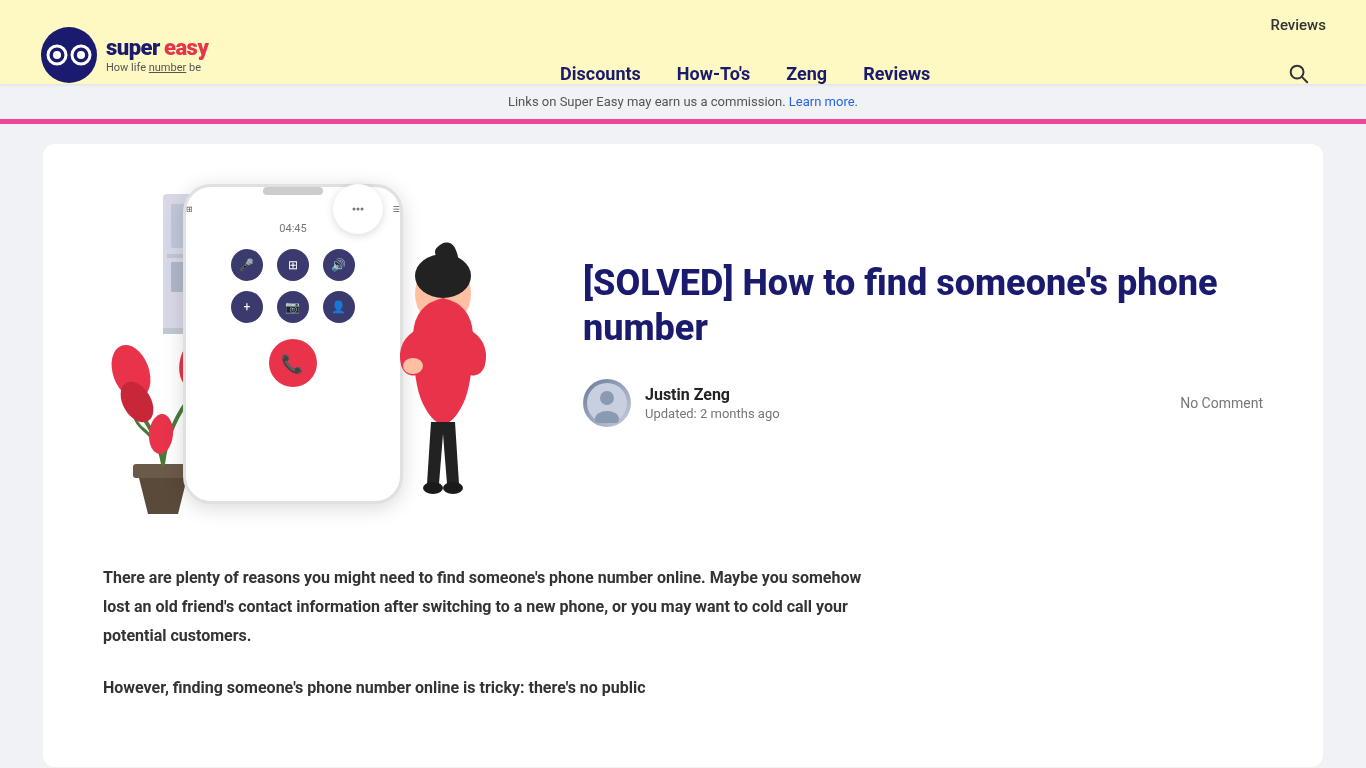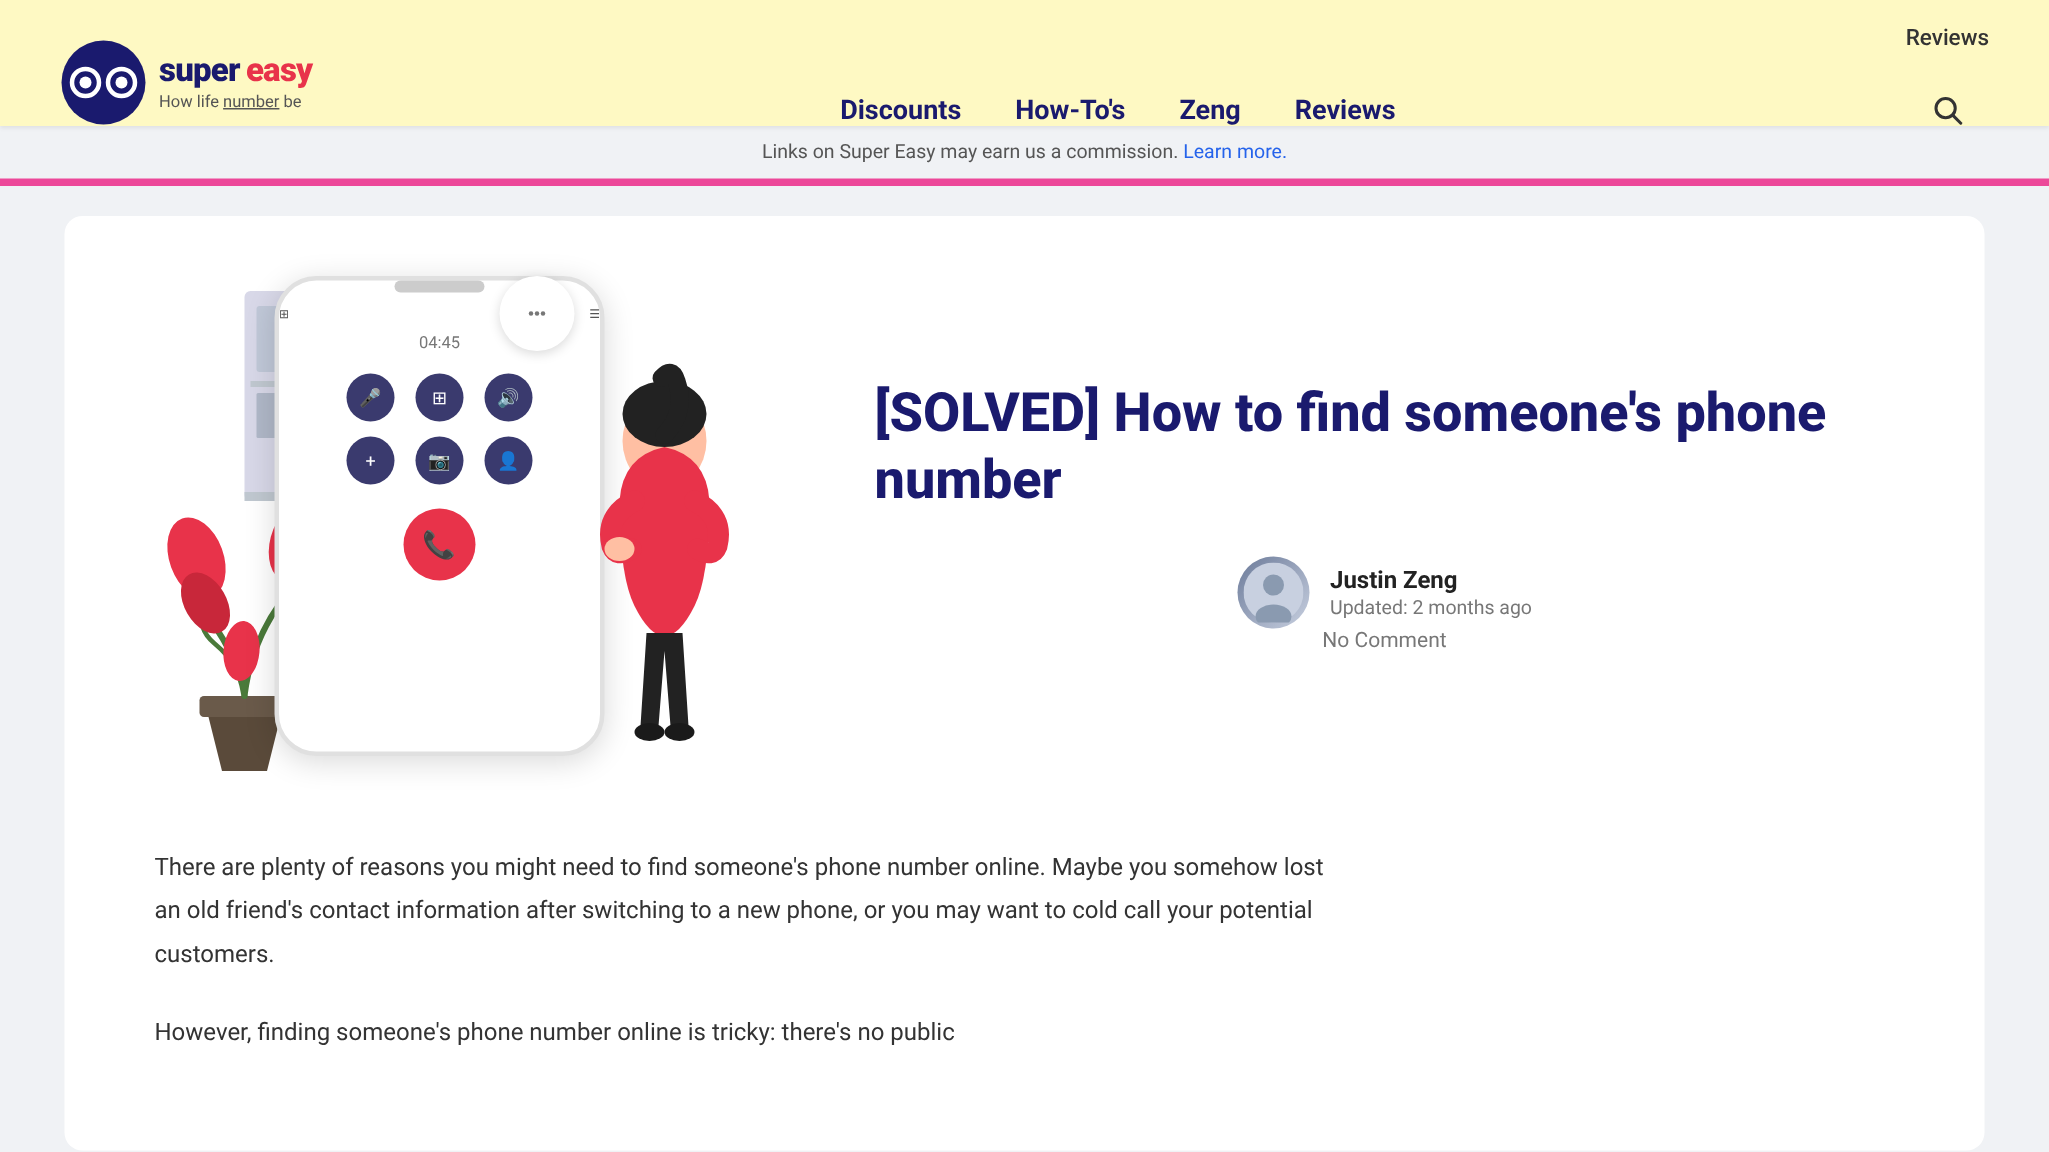--- a/index.html
+++ b/index.html
@@ -279,21 +279,20 @@
       font-weight: 800;
       color: #1a1a6e;
       line-height: 1.25;
       margin-bottom: 28px;
     }
 
     .author-row {
       display: flex;
       align-items: center;
       justify-content: space-between;
-      flex-direction: column;
     }
 
     .author-info {
       display: flex;
       align-items: center;
       gap: 14px;
     }
 
     .author-avatar {
       width: 48px;
@@ -321,20 +320,21 @@
 
     .no-comment {
       font-size: 14px;
       color: #777;
     }
 
     
     .article-body {
       padding: 30px 60px 0 60px;
       max-width: 900px;
+      font-weight: bold;
     }
 
     .article-body p {
       font-size: 16px;
       line-height: 1.8;
       color: #333;
       margin-bottom: 24px;
     }
   </style>
 </head>

